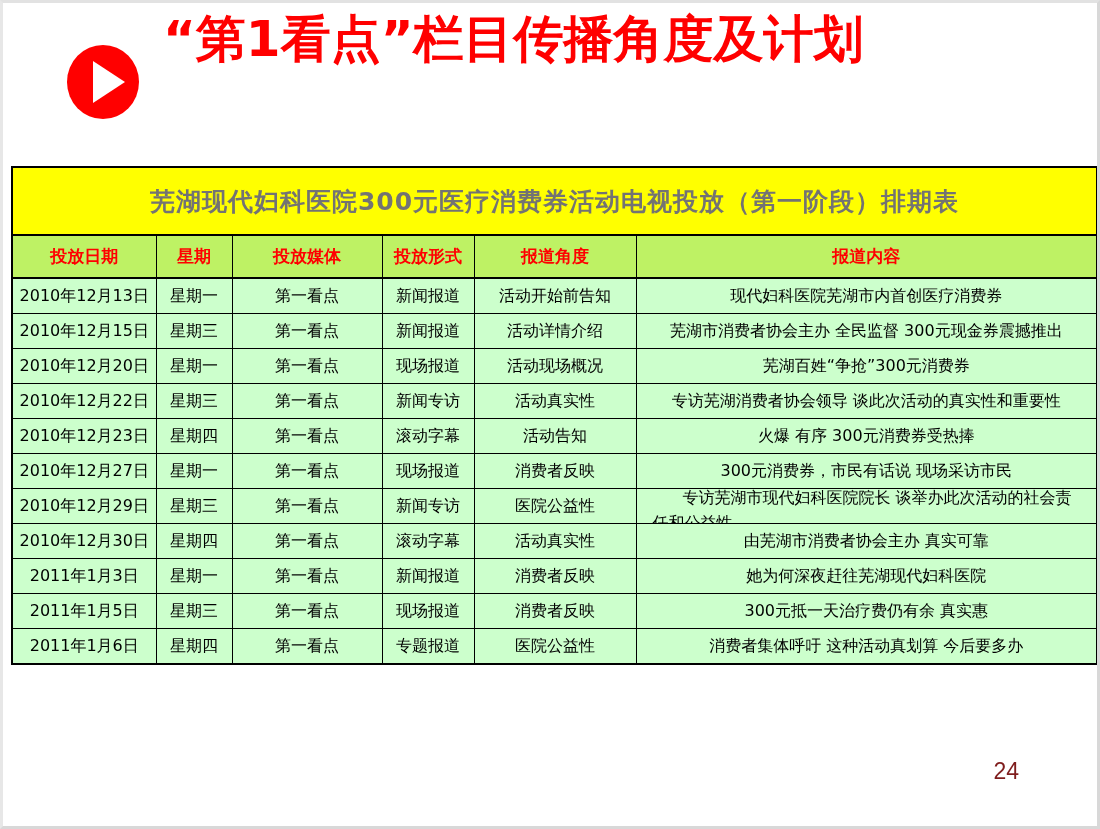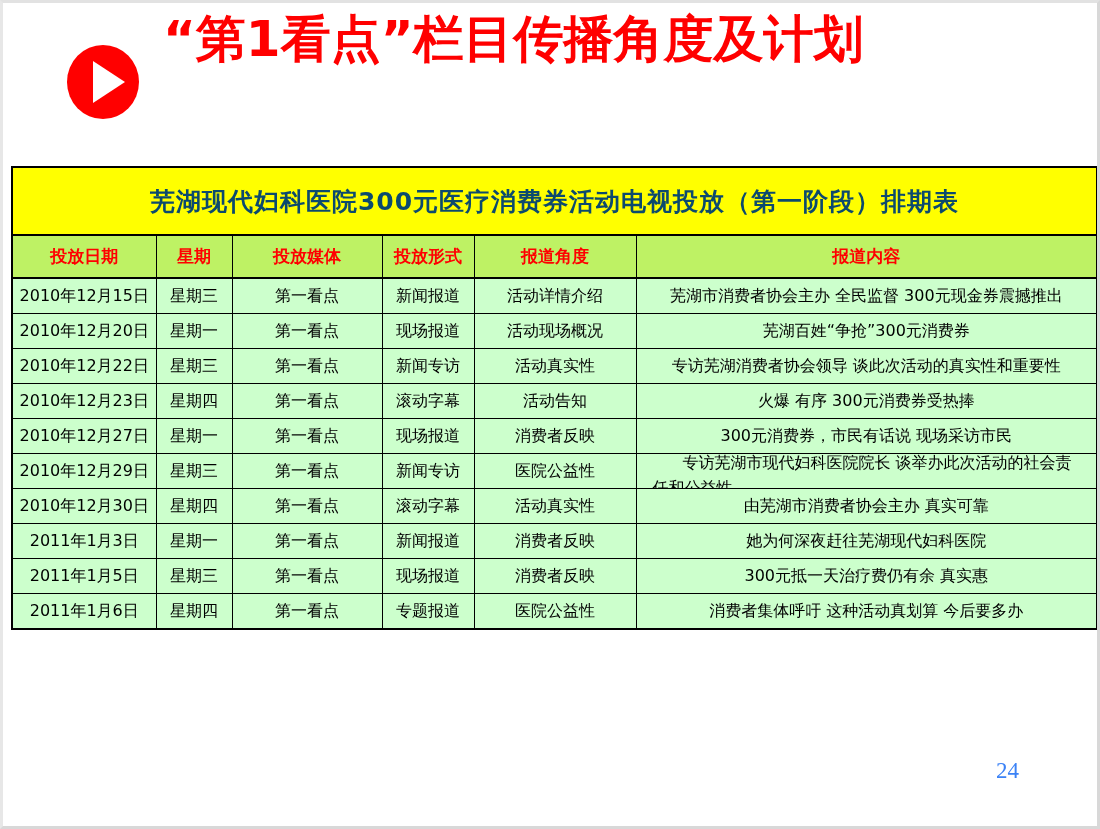--- a/index.html
+++ b/index.html
@@ -64,21 +64,21 @@
     table-layout: fixed;
     background: #CCFFCC;
   }
   #sched-table td, #sched-table th {
     border: 1px solid #000000;
     padding: 0;
     margin: 0;
   }
   .tbl-title {
     background: #FFFF00;
-    color: #0c4a6e;
+    color: #737373;
     font-family: "DejaVu Sans", "Liberation Sans", sans-serif;
     font-weight: bold;
     font-size: 25px;
     letter-spacing: 1px;
     text-align: center;
     height: 66px;
     border-width: 2px !important;
   }
   .col-head {
     background: #bef264;
@@ -125,23 +125,23 @@
   tr.last-row td { border-bottom-width: 2px !important; }
   tr.first-body-row td { border-top-width: 2px !important; }
   td.first-col { border-left-width: 2px !important; }
   td.last-col  { border-right-width: 2px !important; }
 
   
   #page-number {
     position: absolute;
     right: 78px;
     top: 755px;
-    font-family: Liberation Serif, serif;
+    font-family: Liberation Sans, sans-serif;
     font-size: 23px;
-    color: #3b82f6;
+    color: #7f1d1d;
   }
 </style>
 </head>
 <body>
 
 <div id="slide">
 
   <div id="title-block">
     <svg id="play-icon" viewBox="0 0 76 76" aria-hidden="true">
       <ellipse cx="38" cy="38" rx="36" ry="37" fill="#FF0000"></ellipse>
@@ -165,20 +165,40 @@
       </tr>
       <tr>
         <td class="col-head first-col">投放日期</td>
         <td class="col-head">星期</td>
         <td class="col-head">投放媒体</td>
         <td class="col-head">投放形式</td>
         <td class="col-head">报道角度</td>
         <td class="col-head last-col">报道内容</td>
       </tr>
 
+    <tr class="first-body-row">
+          <td class="cell cell-date first-col">
+            <span class="cell-inner">2010年12月13日</span>
+          </td>
+          <td class="cell">
+            <span class="cell-inner">星期一</span>
+          </td>
+          <td class="cell">
+            <span class="cell-inner">第一看点</span>
+          </td>
+          <td class="cell">
+            <span class="cell-inner">新闻报道</span>
+          </td>
+          <td class="cell">
+            <span class="cell-inner">活动开始前告知</span>
+          </td>
+          <td class="cell  last-col">
+            <span class="cell-inner">现代妇科医院芜湖市内首创医疗消费券</span>
+          </td>
+        </tr>
         <tr>
           <td class="cell cell-date first-col">
             <span class="cell-inner">2010年12月15日</span>
           </td>
           <td class="cell">
             <span class="cell-inner">星期三</span>
           </td>
           <td class="cell">
             <span class="cell-inner">第一看点</span>
           </td>

